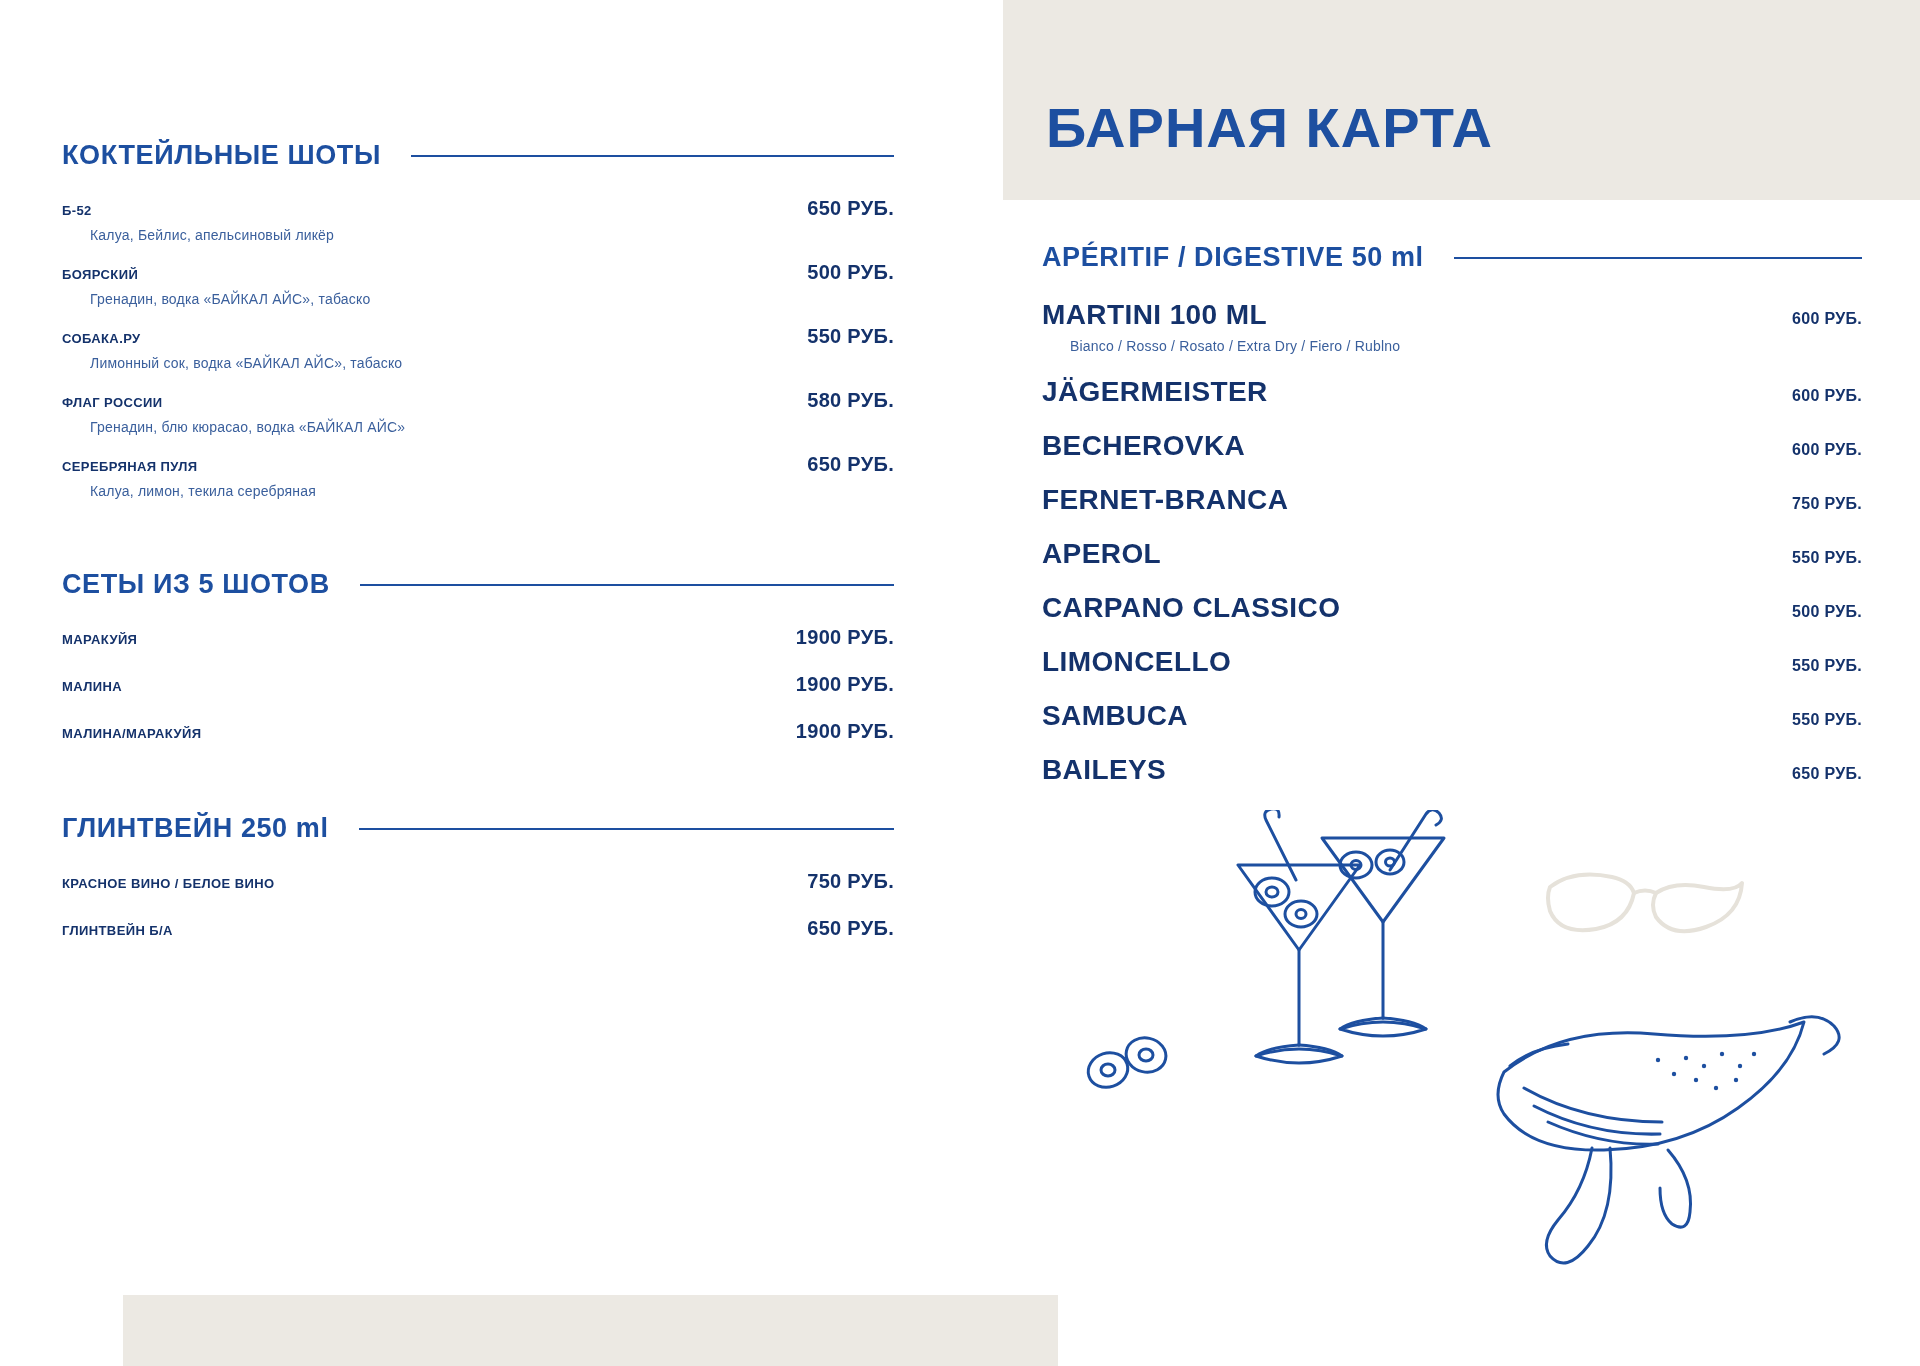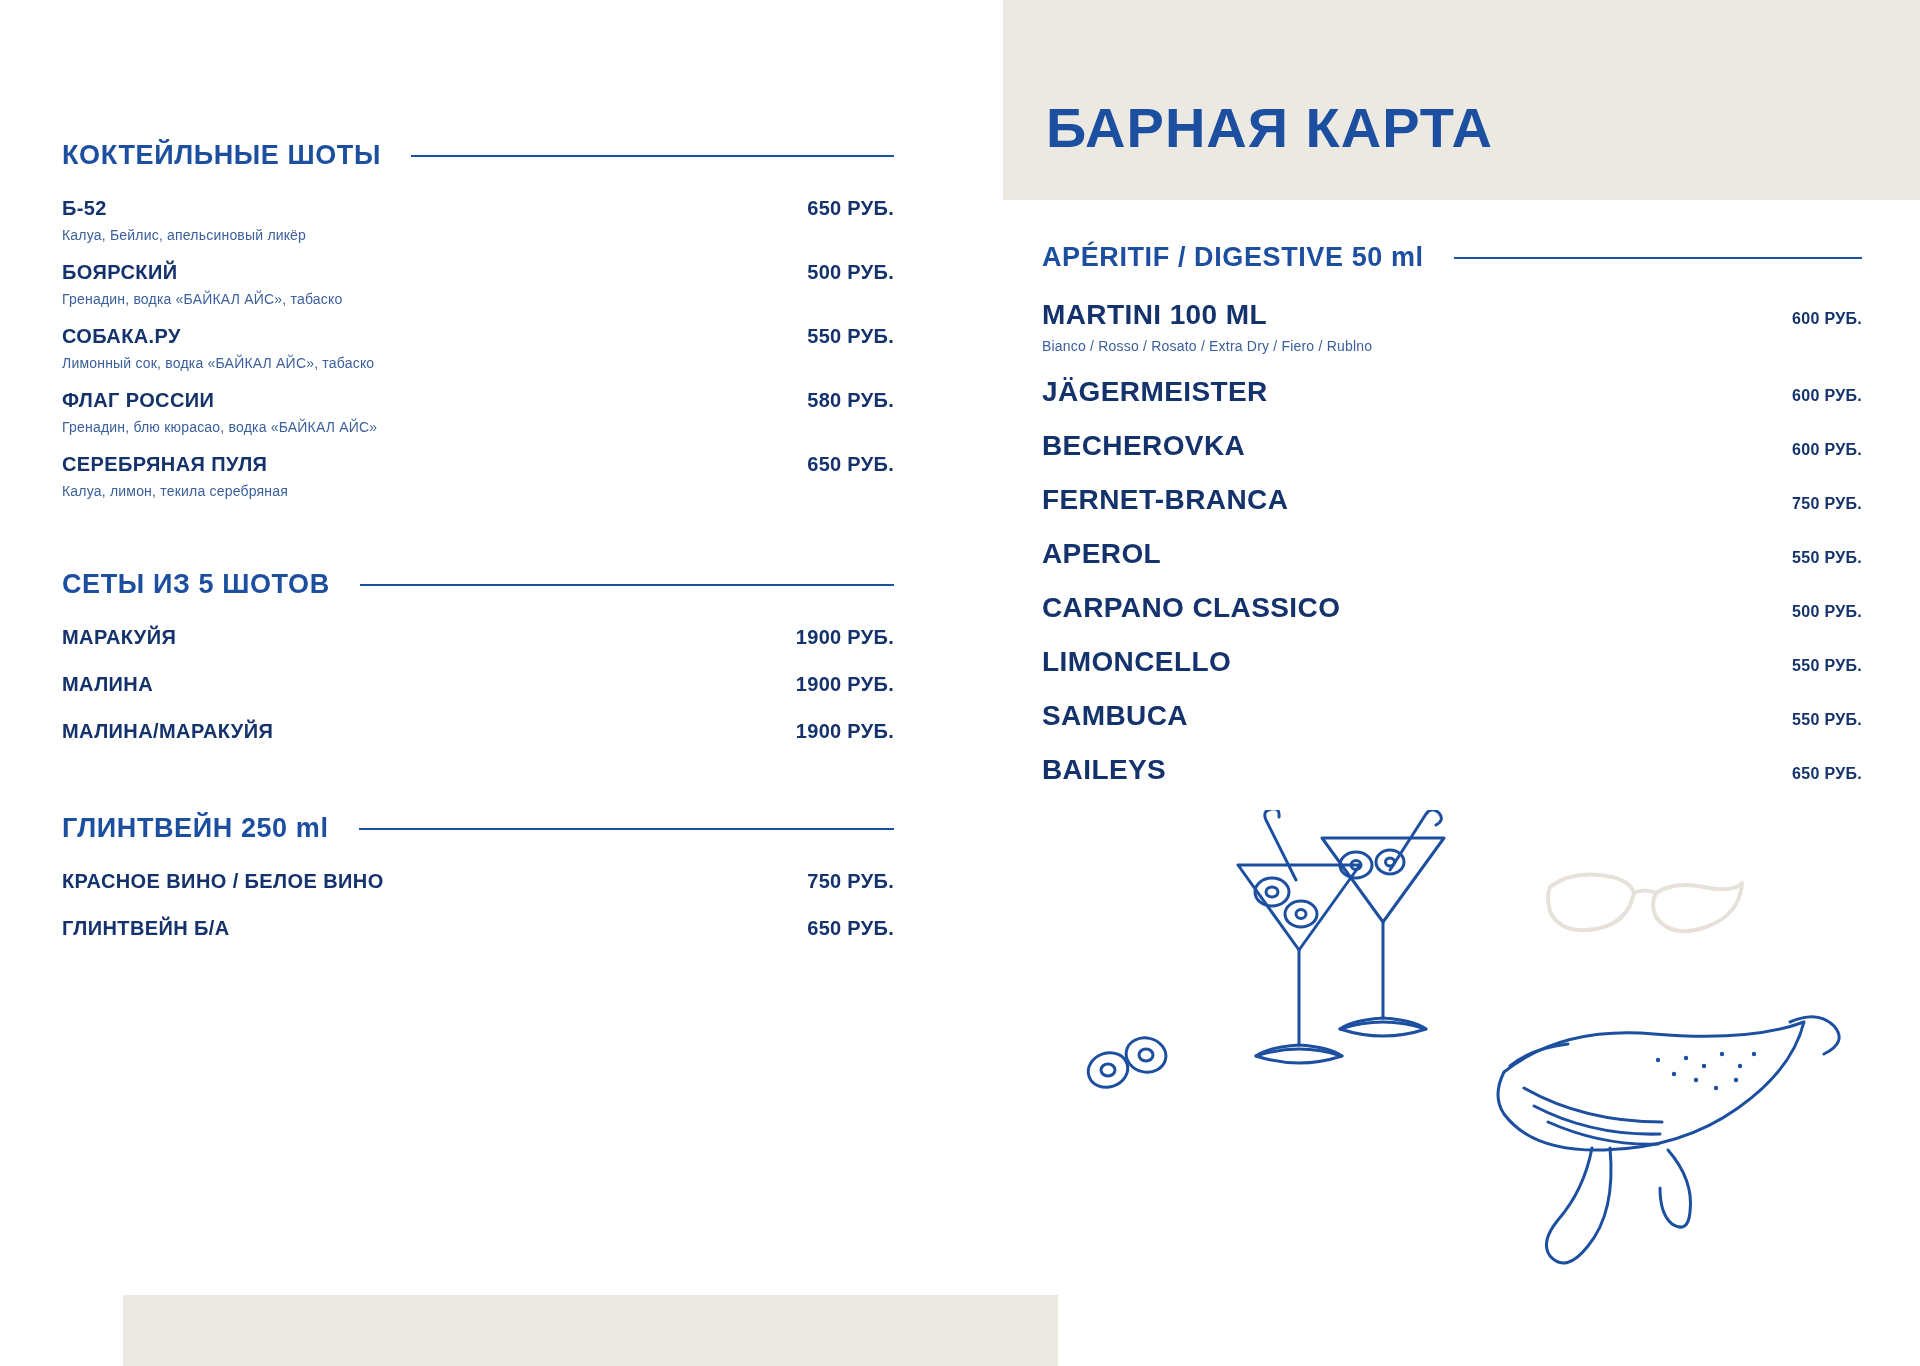--- a/index.html
+++ b/index.html
@@ -58,38 +58,39 @@
   }
   .item {
     margin-bottom: 18px;
   }
   .item-row {
     display: flex;
     align-items: baseline;
     justify-content: space-between;
   }
   .item-name {
-    font-size: 20px;
+    font-size: 13px;
     font-weight: bold;
     letter-spacing: 0.4px;
     color: #14326b;
   }
   .item-price {
     font-size: 20px;
     font-weight: bold;
     letter-spacing: 0.3px;
     color: #14326b;
     white-space: nowrap;
   }
   .item-desc {
     margin-top: 7px;
     font-size: 14px;
     letter-spacing: 0.2px;
     color: #3a5f9c;
     font-weight: normal;
+    margin-left: 28px;
   }
 
   
   .col-left {
     position: absolute;
     left: 62px;
     top: 140px;
     width: 832px;
   }
   .block { margin-bottom: 52px; }

